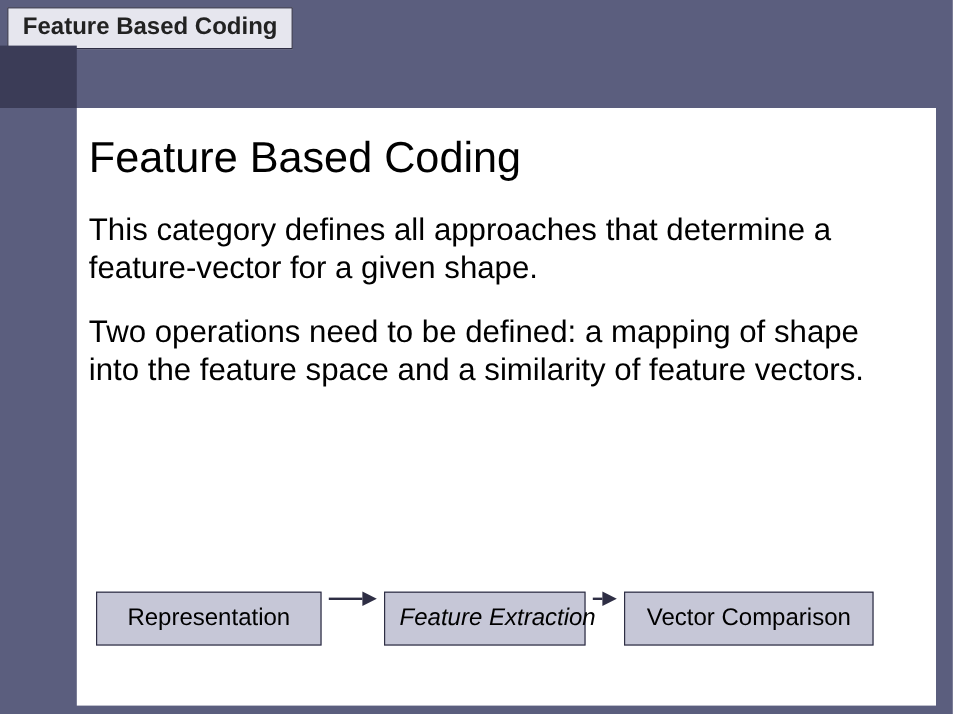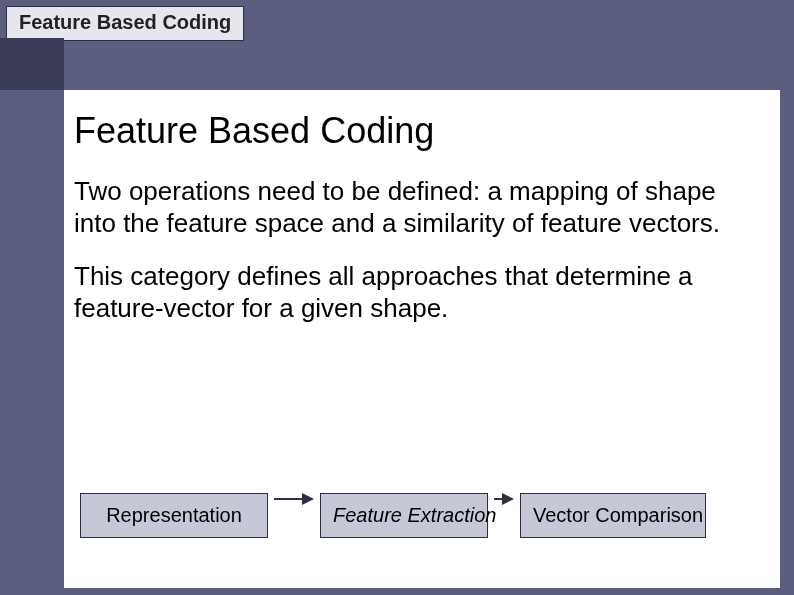--- a/index.html
+++ b/index.html
@@ -63,21 +63,21 @@
     background: #c6c7d7;
     border: 1px solid #2e2e44;
     font-size: 20px;
     color: #000;
     padding: 10px 12px;
     white-space: nowrap;
     text-align: center;
   }
   .box.b1 { width: 188px; }
   .box.b2 { width: 168px; font-style: italic; }
-  .box.b3 { width: 186px; }
+  .box.b3 { width: 208px; }
   .arrow {
     display: flex;
     align-items: center;
     margin: 0 6px;
   }
   .arrow .line {
     width: 28px;
     height: 2px;
     background: #2e2e44;
   }
@@ -93,22 +93,22 @@
 <body>
 
 <div class="tab">
   <span>Feature Based Coding</span>
 </div>
 
 <div class="left-rail"></div>
 
 <div class="content">
   <h1 class="title">Feature Based Coding</h1>
+  <p class="para">This category defines all approaches that determine a feature-vector for a given shape.</p>
   <p class="para">Two operations need to be defined: a mapping of shape into the feature space and a similarity of feature vectors.</p>
-  <p class="para">This category defines all approaches that determine a feature-vector for a given shape.</p>
 
   <div class="flow">
     <div class="box b1">Representation</div>
     <div class="arrow">
       <div class="line"></div>
         <div class="head"></div>
     </div>
     <div class="box b2">Feature Extraction</div>
     <div class="arrow short">
       <div class="line"></div>

